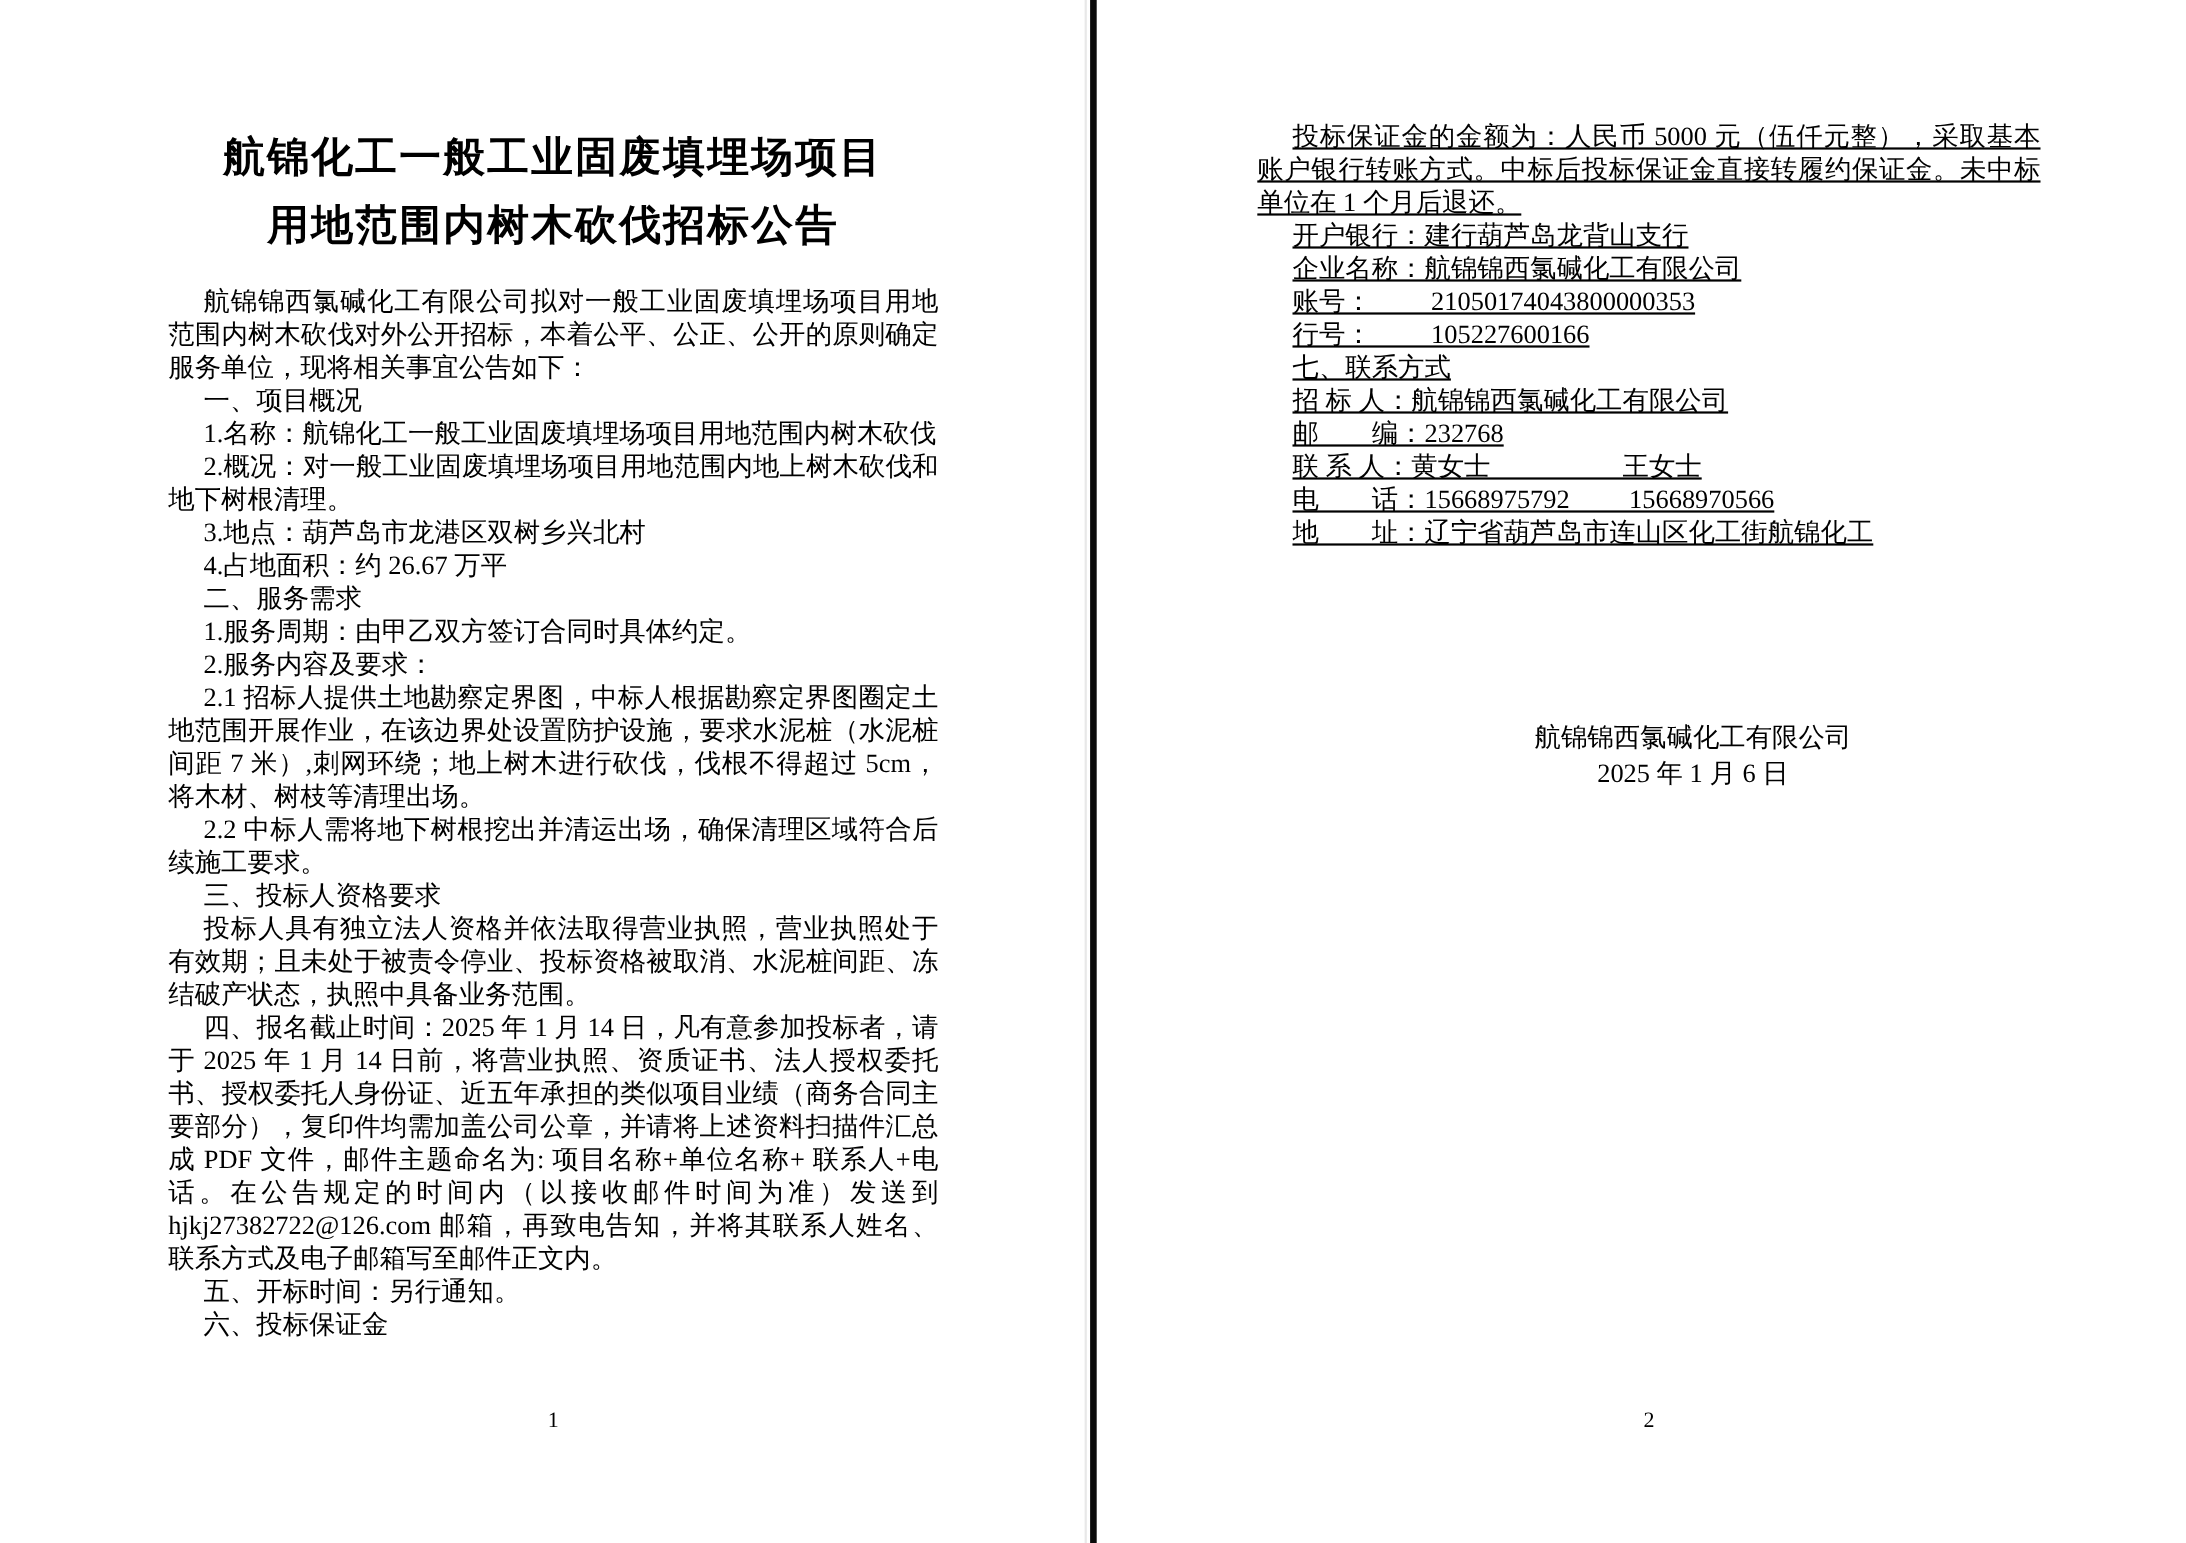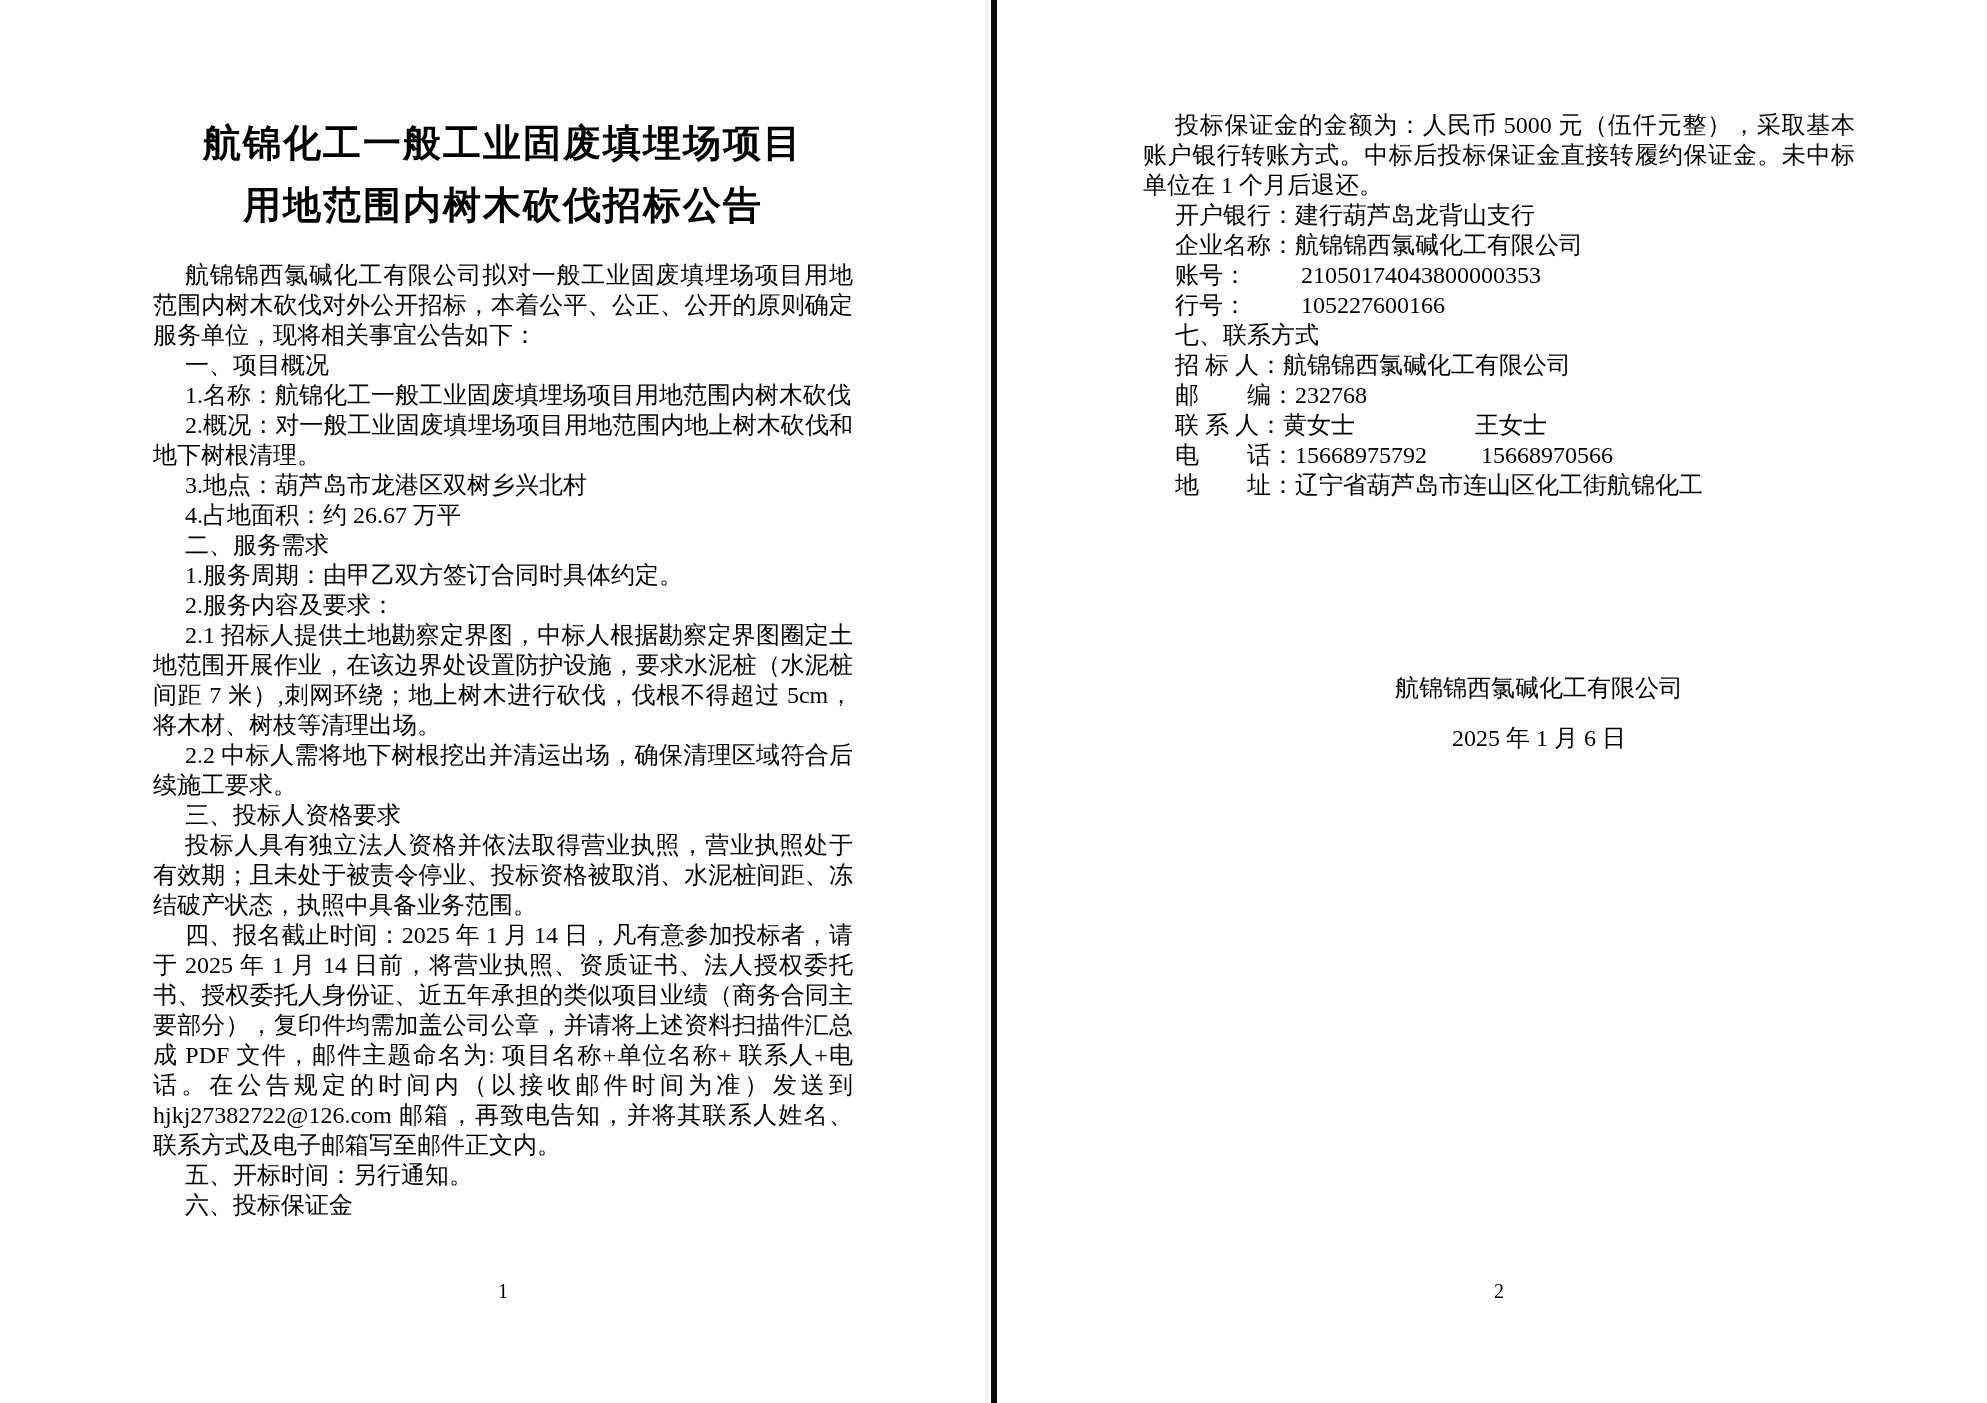--- a/index.html
+++ b/index.html
@@ -14,21 +14,21 @@
     overflow: hidden;
     color: #000;
     font-family: "Liberation Serif", "DejaVu Serif", serif;
   }
   .page {
     position: absolute;
     top: 0;
     height: 100%;
   }
   #page-1 { left: 153px; width: 700px; }
-  #page-2 { left: 1143px; width: 712px; }
+  #page-2 { left: 1143px; width: 712px; text-decoration: underline; }
 
   .doc-title {
     margin: 112px 0 0 0;
     text-align: center;
     font-weight: bold;
     font-size: 38px;
     line-height: 62px;
     letter-spacing: 2px;
   }
   .doc-title div { white-space: nowrap; }
@@ -51,21 +51,21 @@
     position: absolute;
     top: 655px;
     left: 0;
     width: 100%;
     box-sizing: border-box;
     padding-left: 80px;
     text-align: center;
     font-size: 24px;
     line-height: 33px;
   }
-  .signature p { margin: 17px; text-indent: 0; }
+  .signature p { margin: 0; text-indent: 0; }
 
   .page-number {
     position: absolute;
     top: 1280px;
     left: 0;
     width: 100%;
     text-align: center;
     font-size: 20px;
     font-family: "Liberation Serif", "DejaVu Serif", serif;
   }

